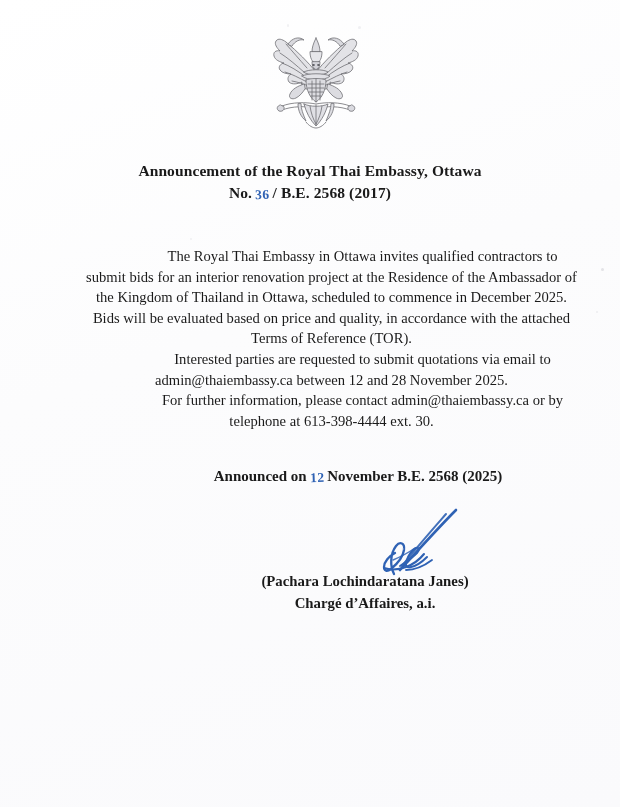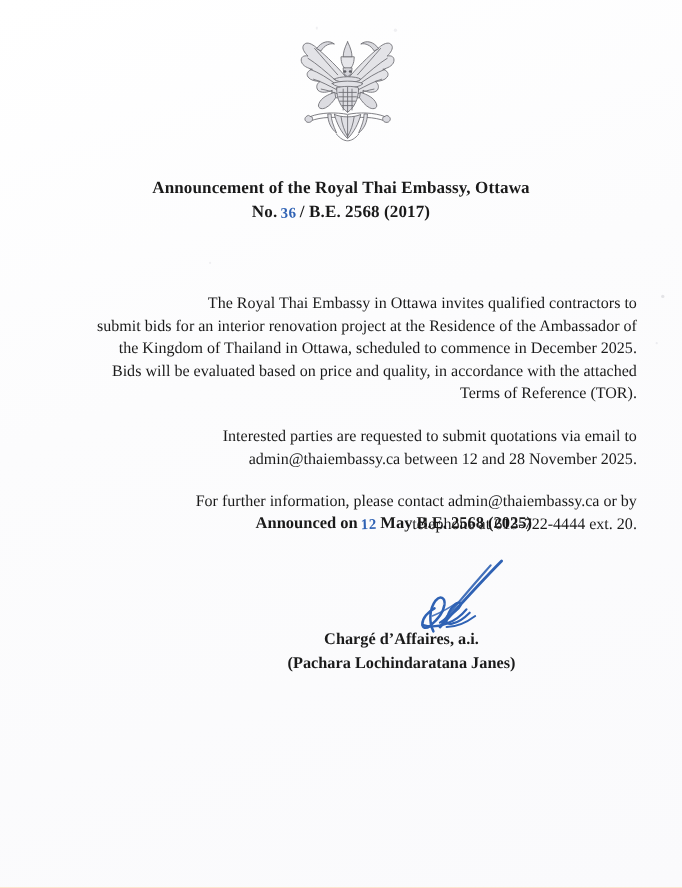--- a/index.html
+++ b/index.html
@@ -65,31 +65,31 @@
     letter-spacing: 0.5px;
     display: inline-block;
     transform: rotate(-2deg) translateY(1px);
     padding: 0 3px;
   }
 
   
   .body {
     position: absolute;
     left: 84px;
-    top: 266px;
+    top: 246px;
     width: 495px;
     font-size: 14.6px;
     line-height: 20.6px;
-    text-align: right;
+    text-align: center;
   }
   .body p {
     margin: 0 0 0 0;
     text-indent: 62px;
   }
-  .body p + p { margin-top: 18px; }
+  .body p + p { margin-top: 0; }
 
   
   .announced {
     position: absolute;
     left: 0;
     top: 468px;
     width: 620px;
     text-align: center;
     padding-left: 96px;
     box-sizing: border-box;
@@ -206,44 +206,44 @@
   </div>
 
   <div class="heading">
     <div class="hline">Announcement of the Royal Thai Embassy, Ottawa</div>
     <div class="hline"><span>No.</span><span class="handwrite">36</span><span>/ B.E. 2568 (2017)</span></div>
   </div>
 
   <div class="body">
     <p>The Royal Thai Embassy in Ottawa invites qualified contractors to submit bids for an interior renovation project at the Residence of the Ambassador of the Kingdom of Thailand in Ottawa, scheduled to commence in December 2025. Bids will be evaluated based on price and quality, in accordance with the attached Terms of Reference (TOR).</p>
     <p>Interested parties are requested to submit quotations via email to admin@thaiembassy.ca between 12 and 28 November 2025.</p>
-    <p>For further information, please contact admin@thaiembassy.ca or by telephone at 613-722-4444 ext. 20.</p>
-  </div>
-
-  <div class="announced"><span>Announced on</span><span class="handwrite">12</span><span>May B.E. 2568 (2025)</span></div>
+    <p>For further information, please contact admin@thaiembassy.ca or by telephone at 613-398-4444 ext. 30.</p>
+  </div>
+
+  <div class="announced"><span>Announced on</span><span class="handwrite">12</span><span>November B.E. 2568 (2025)</span></div>
 
   <div class="signature-mark">
     <svg viewBox="0 0 115 78" xmlns="http://www.w3.org/2000/svg">
       <g fill="none" stroke="#2f62b4" stroke-linecap="round" stroke-linejoin="round">
         <path d="M96 2 C80 18 60 40 40 62" stroke-width="2.6"></path>
         <path d="M86 6 C72 22 56 40 42 58" stroke-width="2.0" opacity="0.9"></path>
         <path d="M34 66 C30 58 30 46 36 38 C40 33 45 35 44 42 C43 49 37 56 31 61
                  C27 64 24 63 24 59 C24 54 29 48 35 45" stroke-width="2.3"></path>
         <path d="M24 60 C30 62 38 62 46 59 C54 56 60 51 64 46" stroke-width="2.1"></path>
         <path d="M40 58 C46 54 52 50 57 45 C60 42 59 39 56 40 C52 42 48 48 46 54
                  C45 58 47 60 51 59 C56 58 62 54 67 49" stroke-width="2.0"></path>
         <path d="M46 62 C54 62 64 58 72 52" stroke-width="1.8"></path>
         <path d="M33 52 C40 49 48 45 55 40" stroke-width="1.5" opacity="0.85"></path>
       </g>
     </svg>
   </div>
 
   <div class="signer">
+    <div class="sline">(Pachara Lochindaratana Janes)</div>
     <div class="sline">Chargé d’Affaires, a.i.</div>
-    <div class="sline">(Pachara Lochindaratana Janes)</div>
   </div>
 
   <div class="speck" style="left:601px; top:268px; width:3px; height:3px;"></div>
   <div class="speck" style="left:596px; top:311px; width:2px; height:2px; opacity:.35;"></div>
   <div class="speck" style="left:190px; top:238px; width:2px; height:2px; opacity:.3;"></div>
   <div class="speck" style="left:402px; top:548px; width:2px; height:2px; opacity:.4;"></div>
   <div class="speck" style="left:287px; top:24px; width:2px; height:3px; opacity:.3;"></div>
   <div class="speck" style="left:358px; top:26px; width:3px; height:3px; opacity:.3;"></div>
 
 </div>

